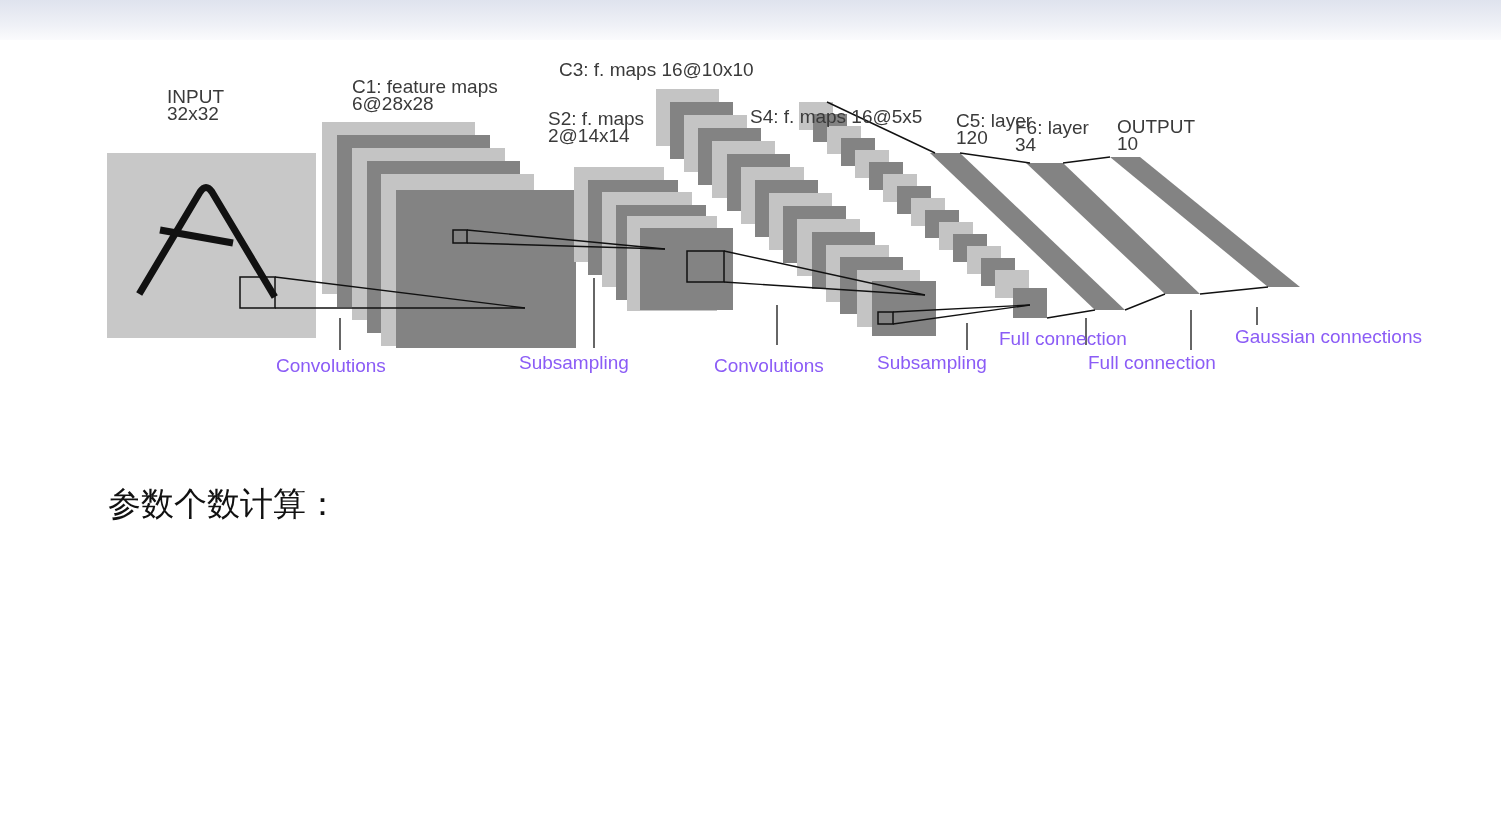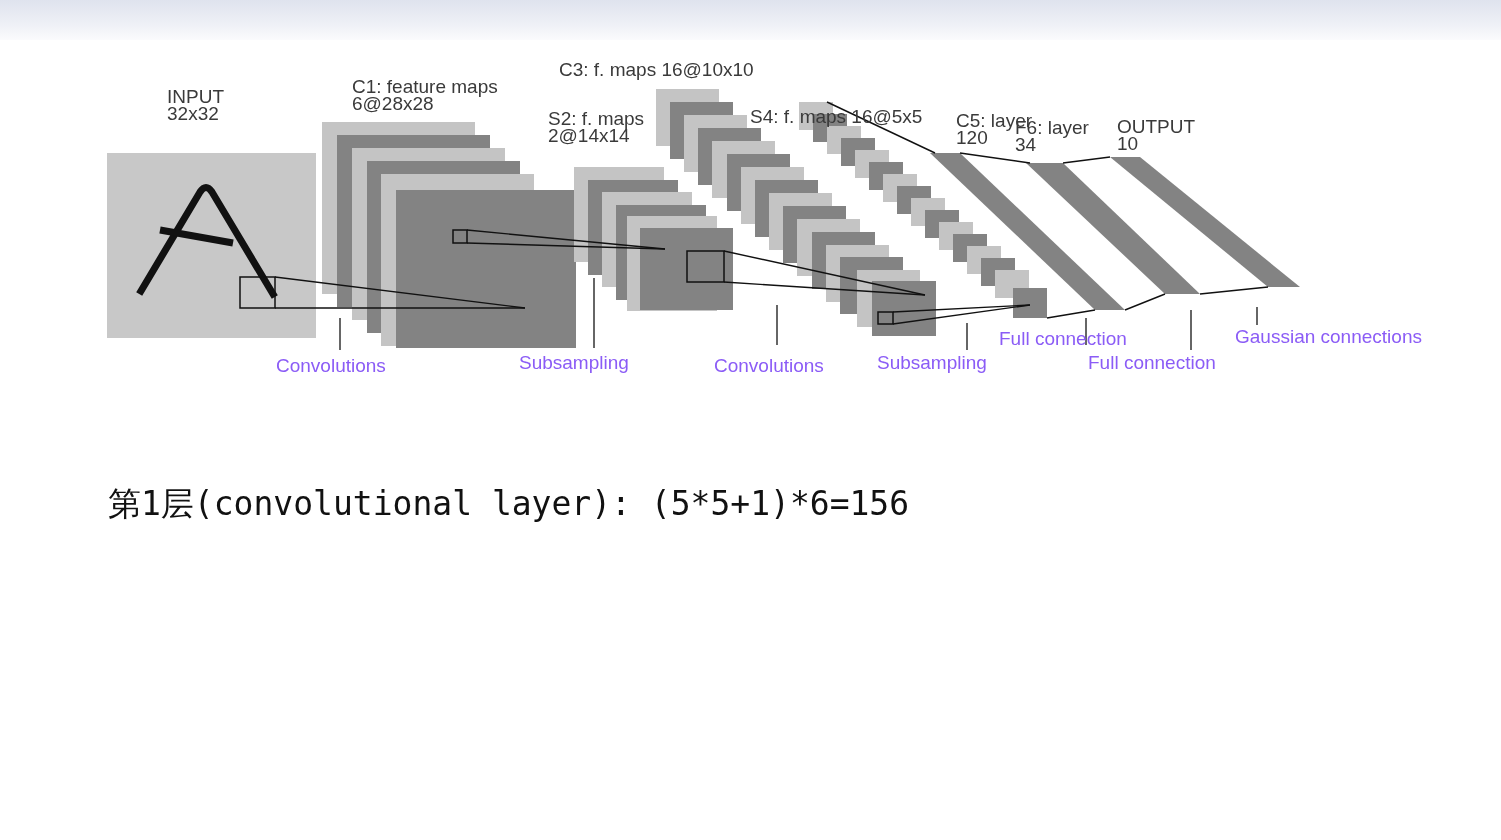--- a/index.html
+++ b/index.html
@@ -152,20 +152,20 @@
 
 <div class="op" style="left:276px;top:355px;">Convolutions</div>
 <div class="op" style="left:519px;top:352px;">Subsampling</div>
 <div class="op" style="left:714px;top:355px;">Convolutions</div>
 <div class="op" style="left:877px;top:352px;">Subsampling</div>
 <div class="op" style="left:999px;top:328px;">Full connection</div>
 <div class="op" style="left:1088px;top:352px;">Full connection</div>
 <div class="op" style="left:1219px;top:326px;margin-left:16px;">Gaussian connections</div>
 
 <div class="calc">
-  <div class="row">第1层(convolutional layer): (5*5+1)*6=156</div>
+  <div class="row">参数个数计算：</div>
   
   
   
   
   
   
 </div>
 
 </body></html>

